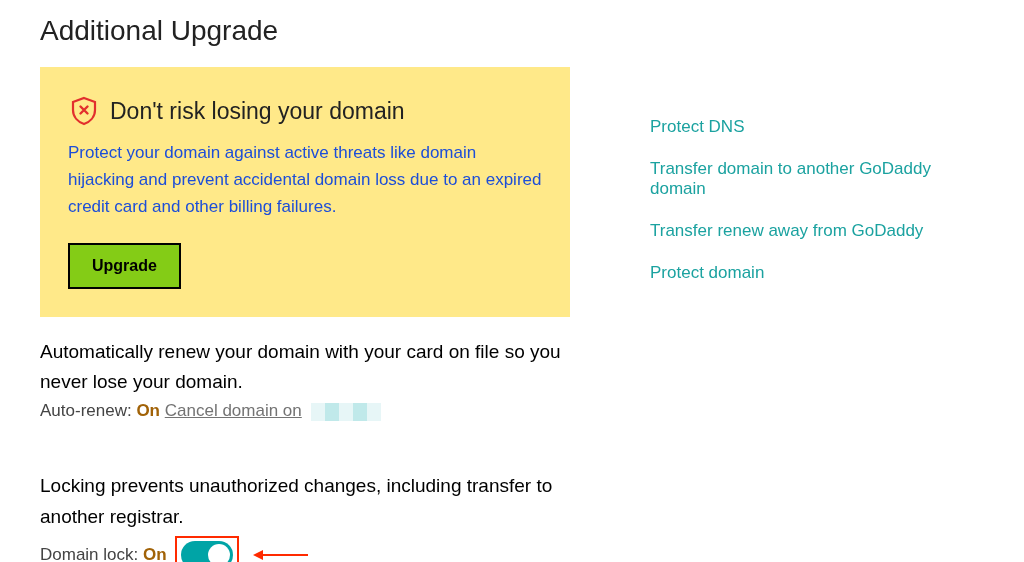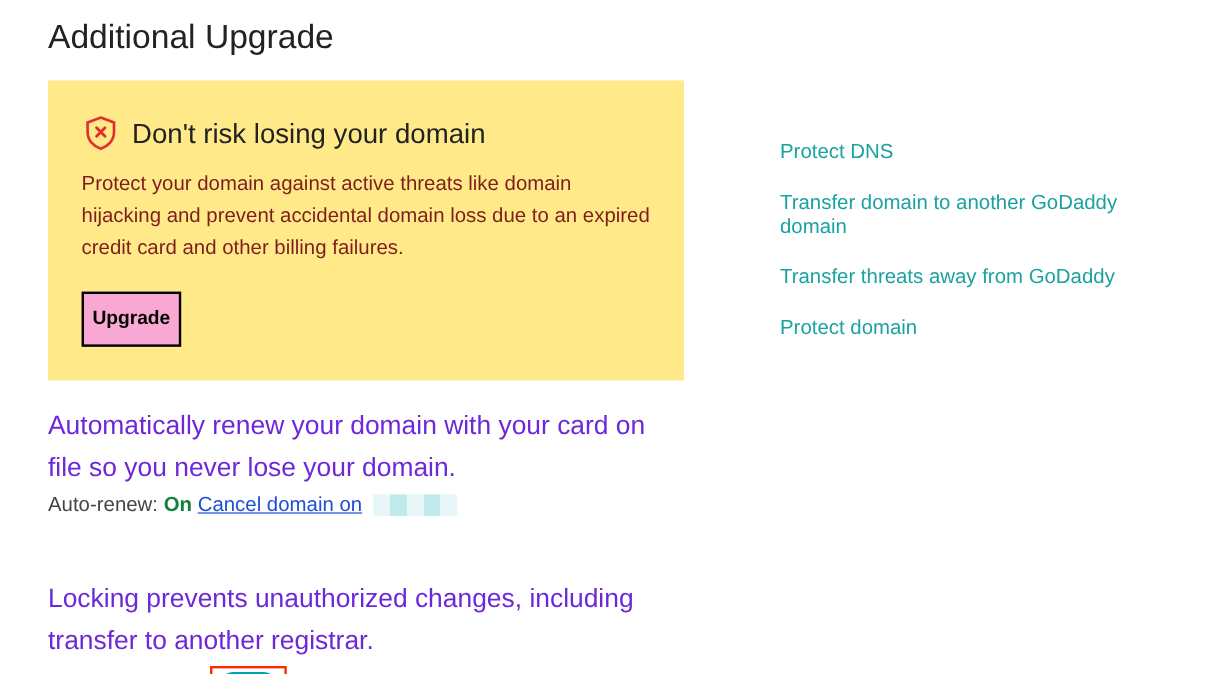--- a/index.html
+++ b/index.html
@@ -49,52 +49,52 @@
       flex-shrink: 0;
     }
     .warning-title {
       font-size: 23px;
       font-weight: 400;
       color: #222;
     }
     .warning-description {
       font-size: 17px;
       line-height: 1.6;
-      color: #7f1d1d;
+      color: #1d4ed8;
       margin-bottom: 22px;
     }
     .upgrade-button {
-      background: #f9a8d4;
+      background: #84cc16;
       border: 2px solid #000;
-      padding: 12px 7px;
+      padding: 12px 22px;
       font-size: 16px;
       font-weight: 700;
       cursor: pointer;
       font-family: inherit;
     }
     .auto-renew-section {
       margin-bottom: 50px;
     }
     .section-description {
-      font-size: 22px;
+      font-size: 19px;
       line-height: 1.6;
-      color: #6d28d9;
+      color: #000000;
       margin-bottom: 0;
     }
     .setting-line {
       font-size: 17px;
       color: #444;
       margin-top: 4px;
     }
     .setting-value {
       font-weight: 700;
-      color: #15803d;
+      color: #a16207;
     }
     .cancel-link {
-      color: #1d4ed8;
+      color: #737373;
       text-decoration: underline;
       cursor: pointer;
     }
     .redacted-box {
       display: inline-block;
       width: 70px;
       height: 18px;
       background: linear-gradient(90deg, #e7f6f7 20%, #c0e9ea 20%, #c0e9ea 40%, #e7f6f7 40%, #e7f6f7 60%, #c0e9ea 60%, #c0e9ea 80%, #e7f6f7 80%);
       vertical-align: middle;
       margin-left: 4px;
@@ -205,17 +205,17 @@
         </span>
       </div>
     </div>
 
   </div>
 
   <div class="right-column">
     <div class="action-links">
       <a class="action-link">Protect DNS</a>
       <a class="action-link">Transfer domain to another GoDaddy domain</a>
-      <a class="action-link">Transfer threats away from GoDaddy</a>
+      <a class="action-link">Transfer renew away from GoDaddy</a>
       <a class="action-link">Protect domain</a>
     </div>
   </div>
 </div>
 
 </body></html>

